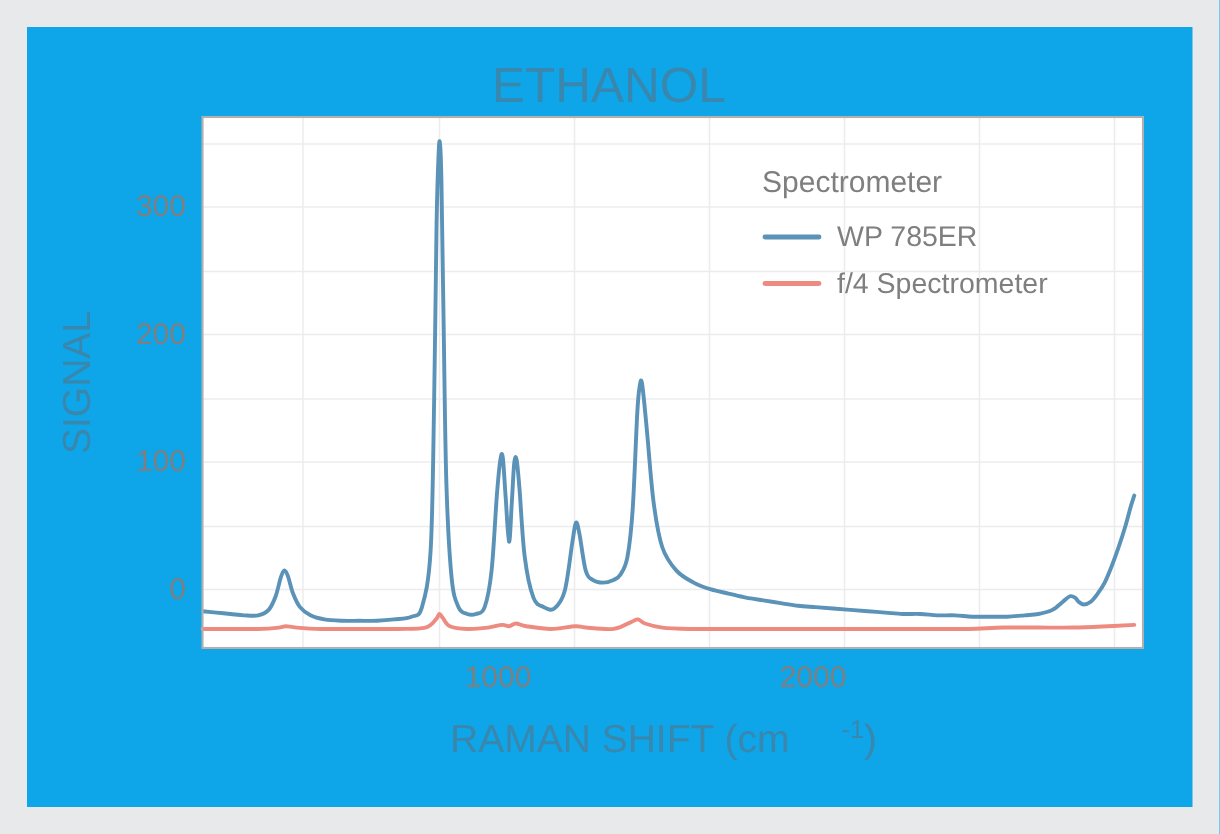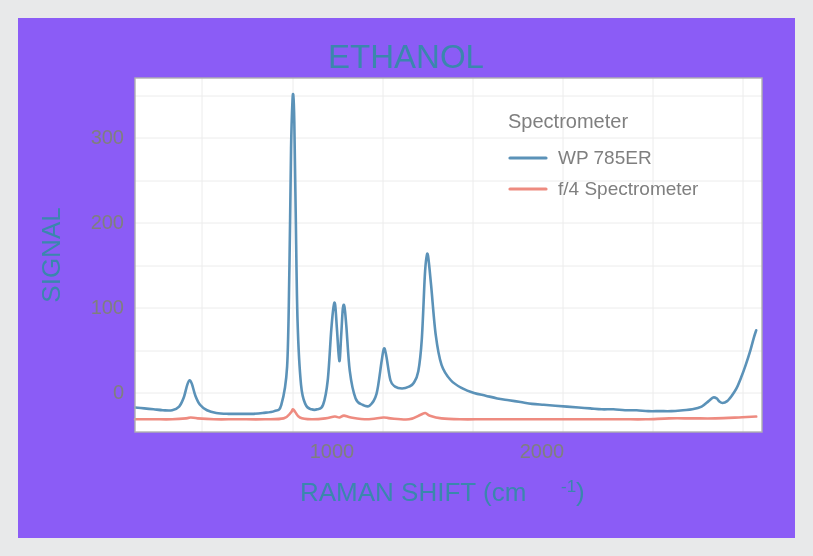--- a/index.html
+++ b/index.html
@@ -12,21 +12,21 @@
     background: #e8e9ea;
     font-family: "Liberation Sans", sans-serif;
     overflow: hidden;
   }
   #card {
     position: absolute;
     left: 18px;
     top: 18px;
     width: 777px;
     height: 520px;
-    background: #8b5cf6;
+    background: #0ea5e9;
   }
   #figure {
     position: absolute;
     left: 0;
     top: 0;
     width: 777px;
     height: 520px;
   }
   .title-text {
     font-size: 33px;

